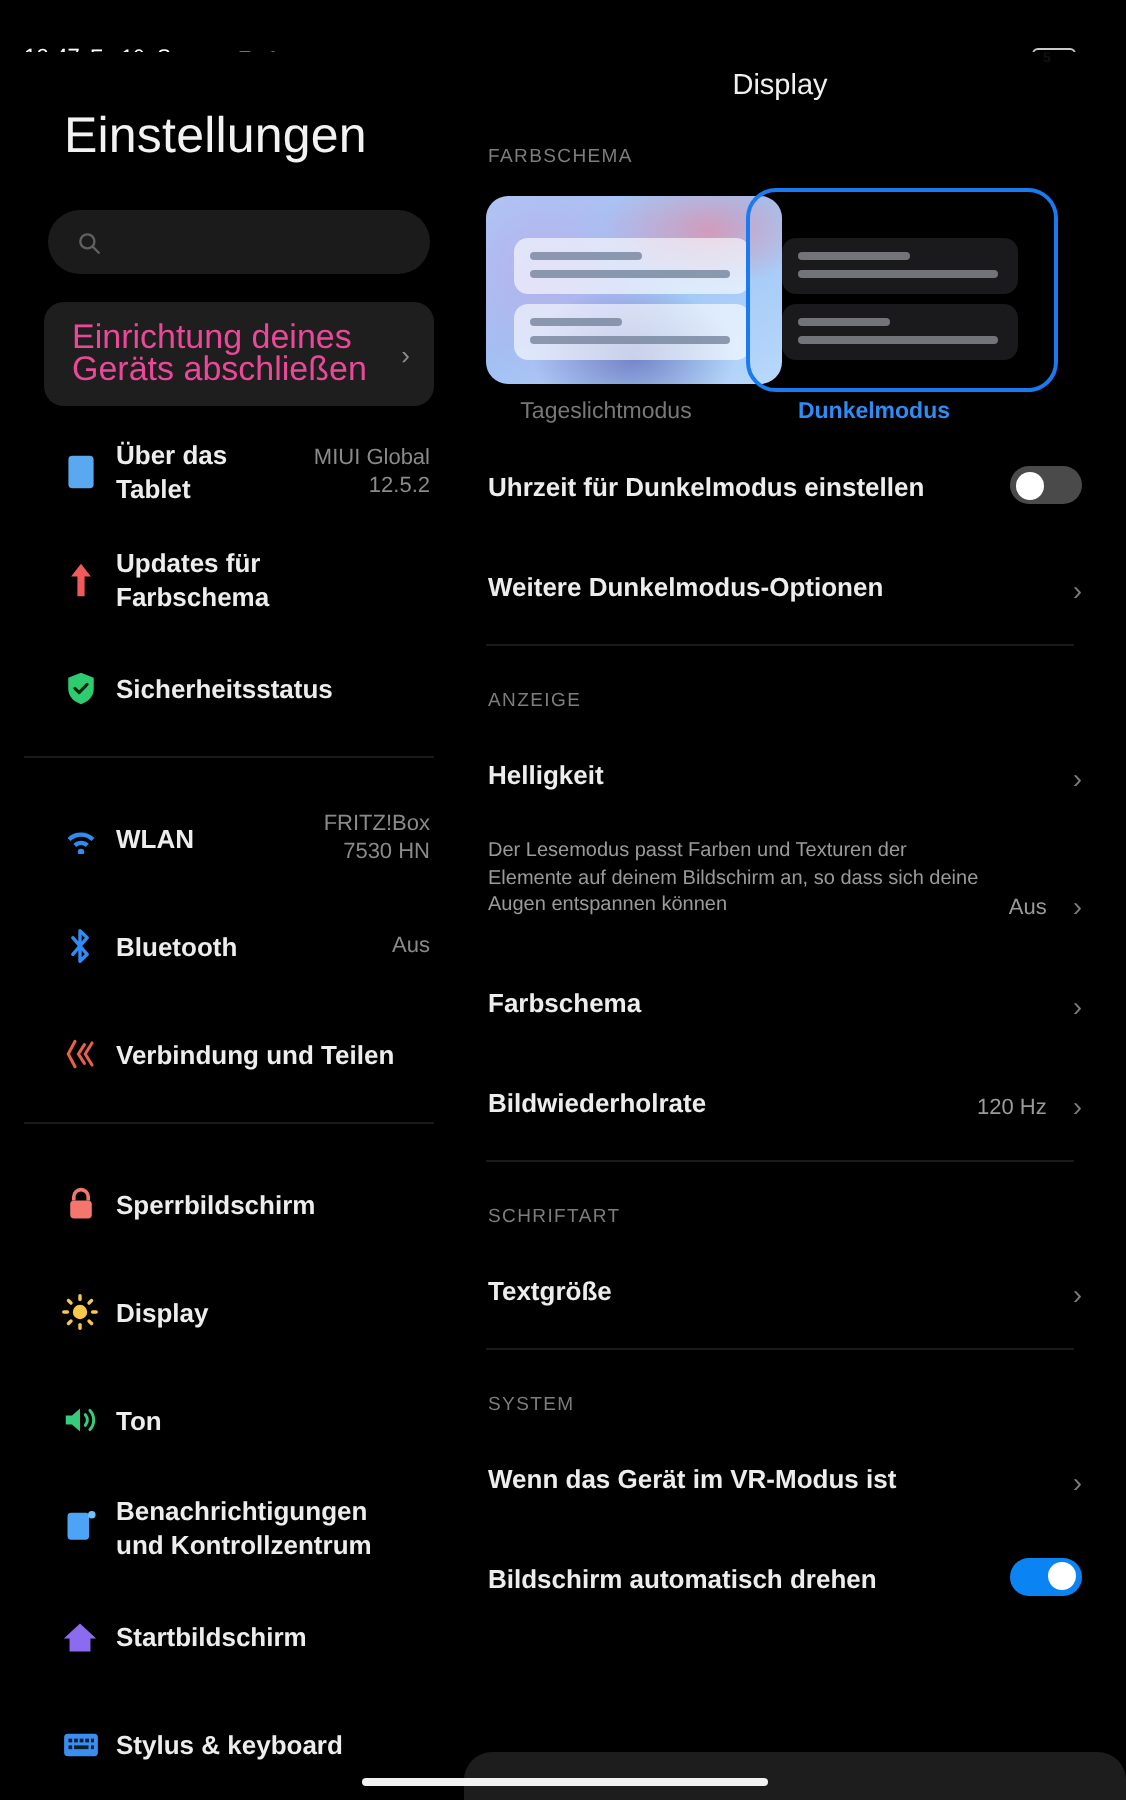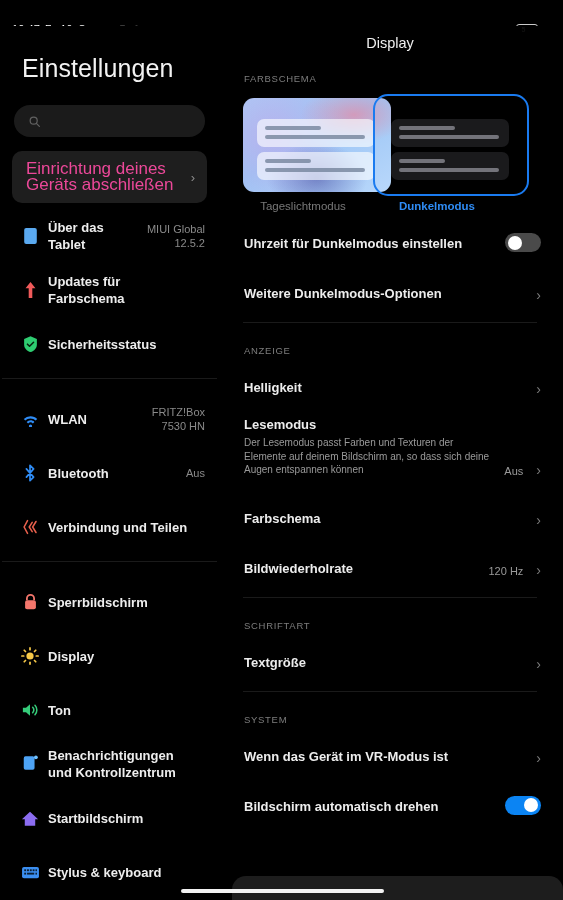--- a/index.html
+++ b/index.html
@@ -28,21 +28,21 @@
   }
   .batt::after {
     content:""; position:absolute; right:-3.5px; top:3px; width:2.2px; height:5px;
     background:#c9c9c9; border-radius:0 1.5px 1.5px 0;
   }
   .batt-fill { position:absolute; left:1px; top:1px; bottom:1px; width:11px; background:#d0d0d0; border-radius:1.5px; }
   .batt-num { position:relative; font-size:7px; color:#111; font-weight:bold; z-index:2; margin-right:7px; }
 
   
   .sidebar {
-    position:absolute; left:2px; top:26px; width:216px; height:874px;
+    position:absolute; left:12px; top:26px; width:216px; height:874px;
     background:#000; border-right:1px solid #1c1c1c; overflow:hidden;
   }
   .app-title {
     color:#f2f2f2; font-size:25px; font-weight:300; letter-spacing:0.1px;
     padding:28px 0 0 20px;
   }
   .searchbar {
     margin:22px 12px 0 12px; height:32px; background:#1b1b1b; border-radius:16px;
     display:flex; align-items:center; padding:0 14px; gap:9px;
   }
@@ -390,21 +390,20 @@
     <div class="sec-label">ANZEIGE</div>
     <div class="rows">
       <div class="row">
         <div class="row-main">
           <div class="row-title">Helligkeit</div>
         </div>
         <span class="chev">›</span>
       </div>
       <div class="row">
         <div class="row-main">
-          <div class="row-title">Lesemodus</div>
           <div class="row-sub">Der Lesemodus passt Farben und Texturen der Elemente auf deinem Bildschirm an, so dass sich deine Augen entspannen können</div>
         </div>
         <span class="row-value">Aus</span>
         <span class="chev">›</span>
       </div>
       <div class="row">
         <div class="row-main">
           <div class="row-title">Farbschema</div>
         </div>
         <span class="chev">›</span>

